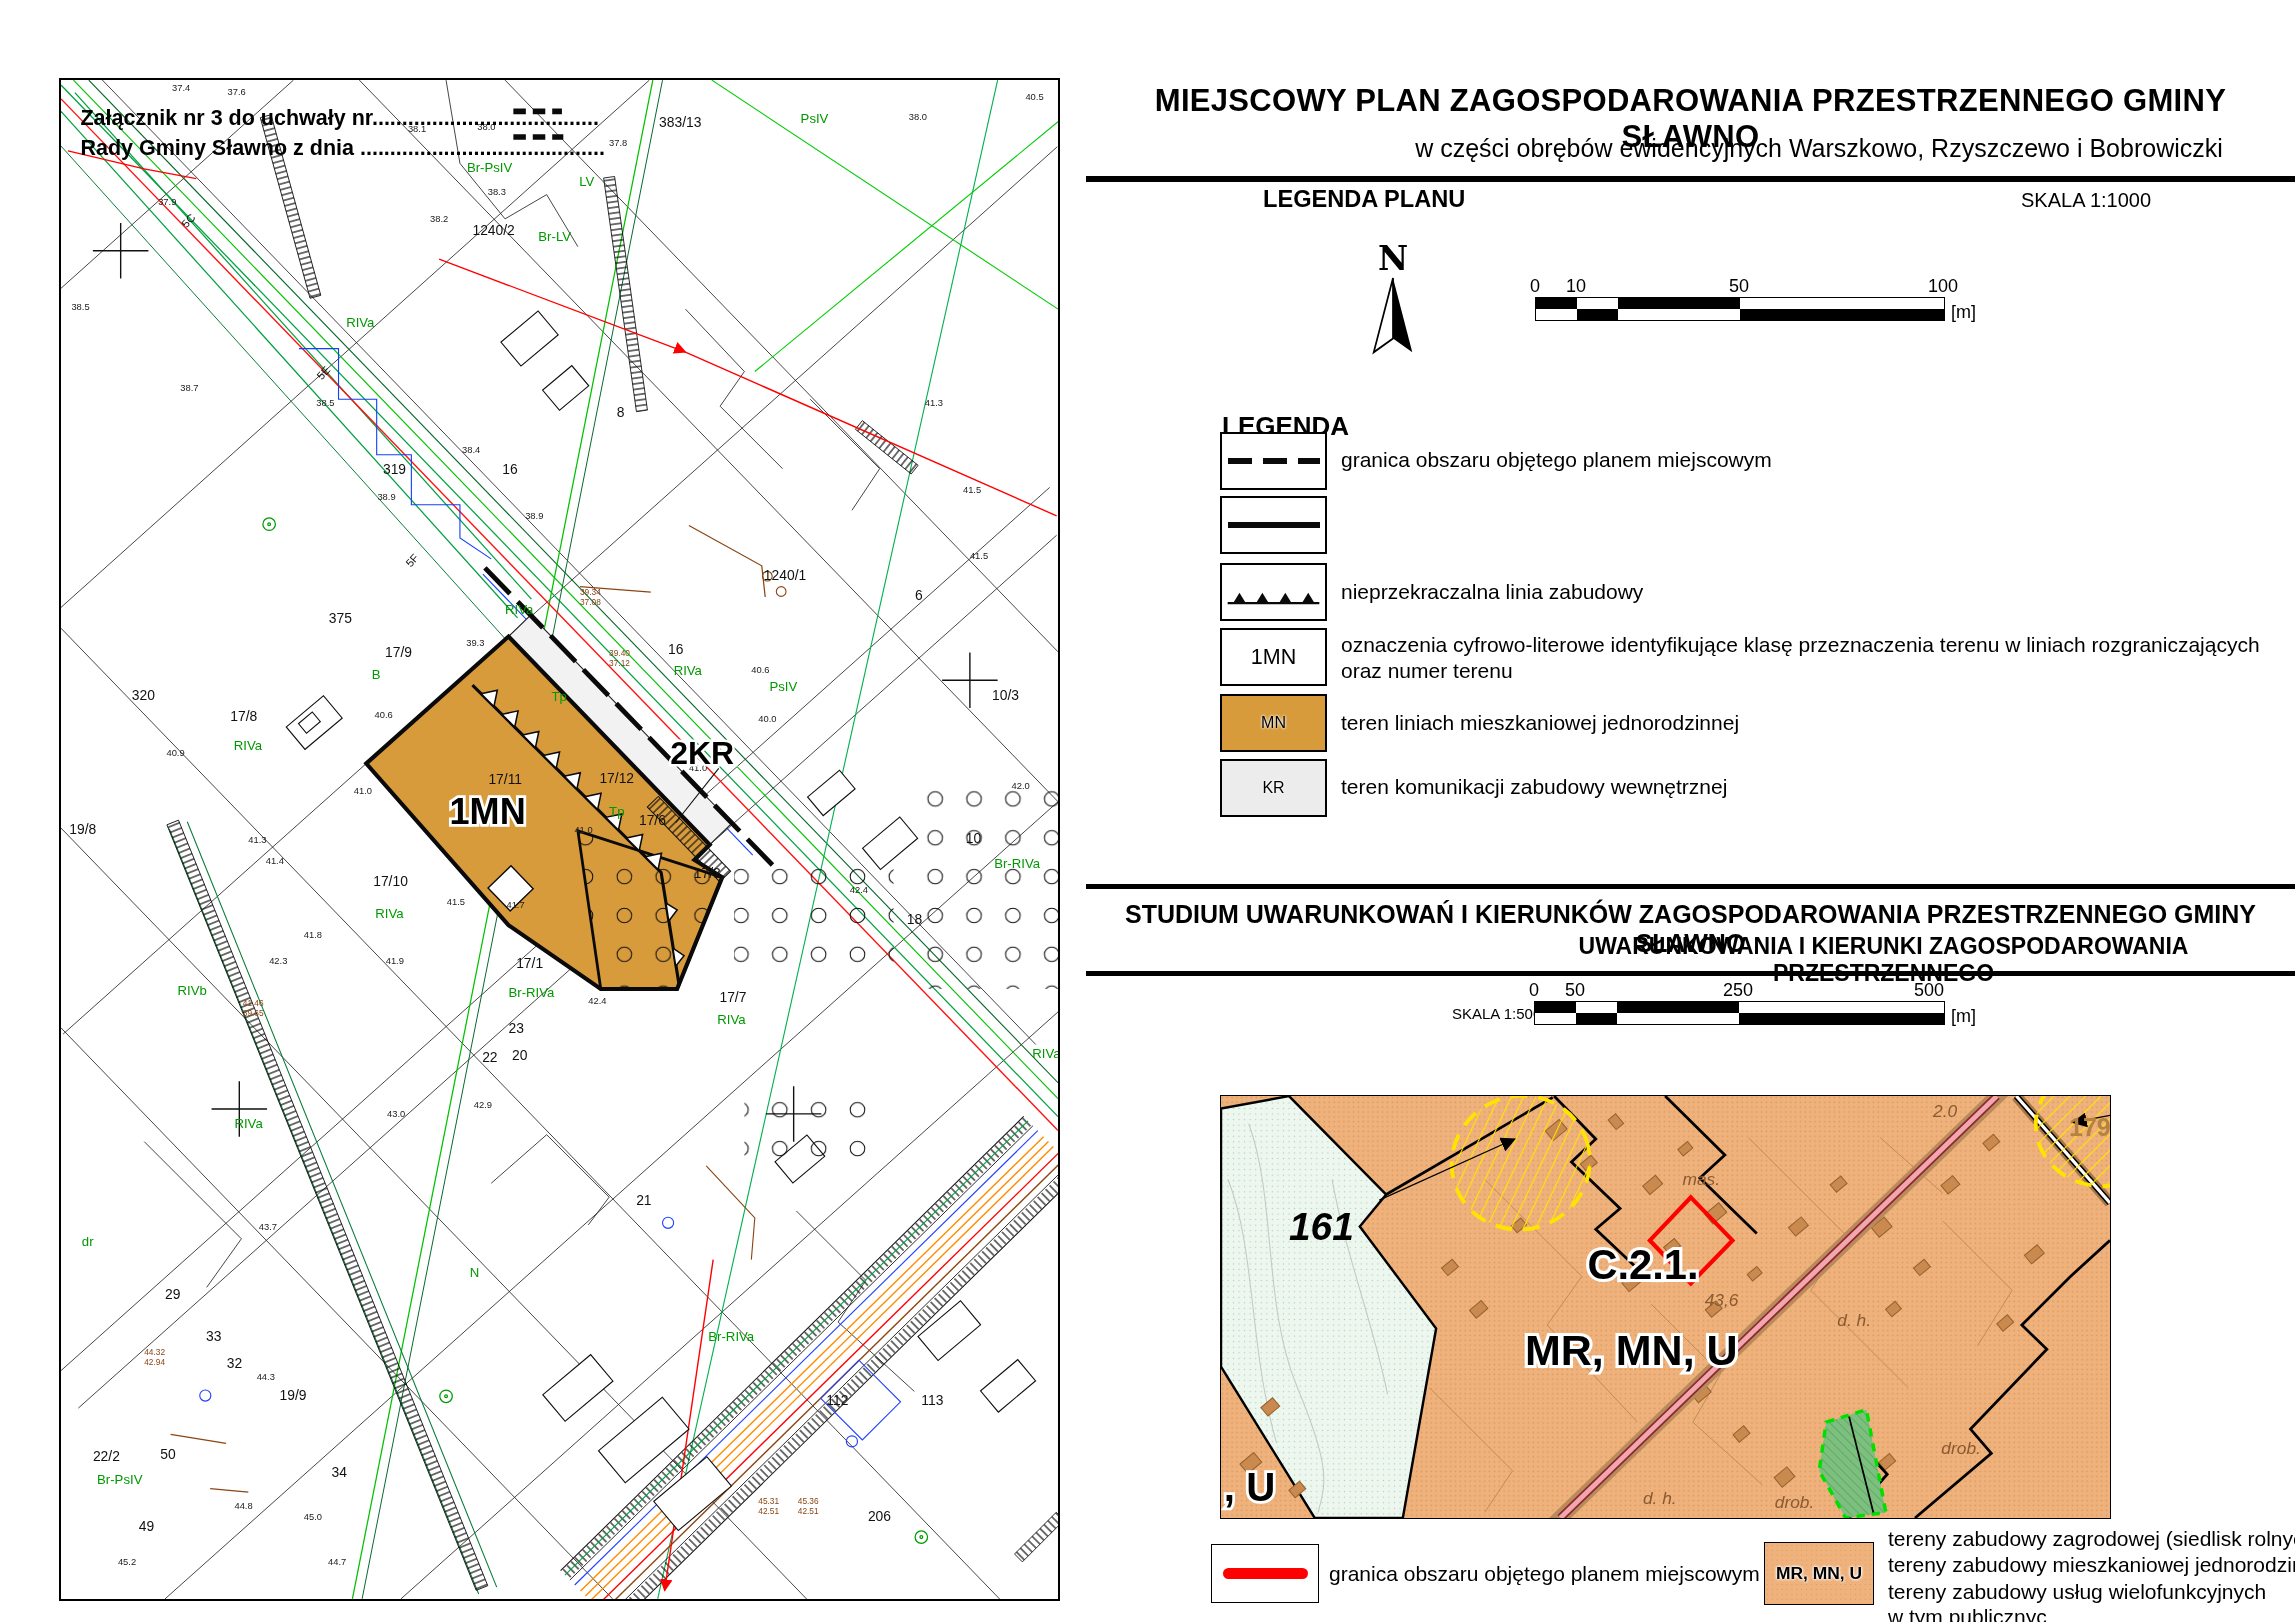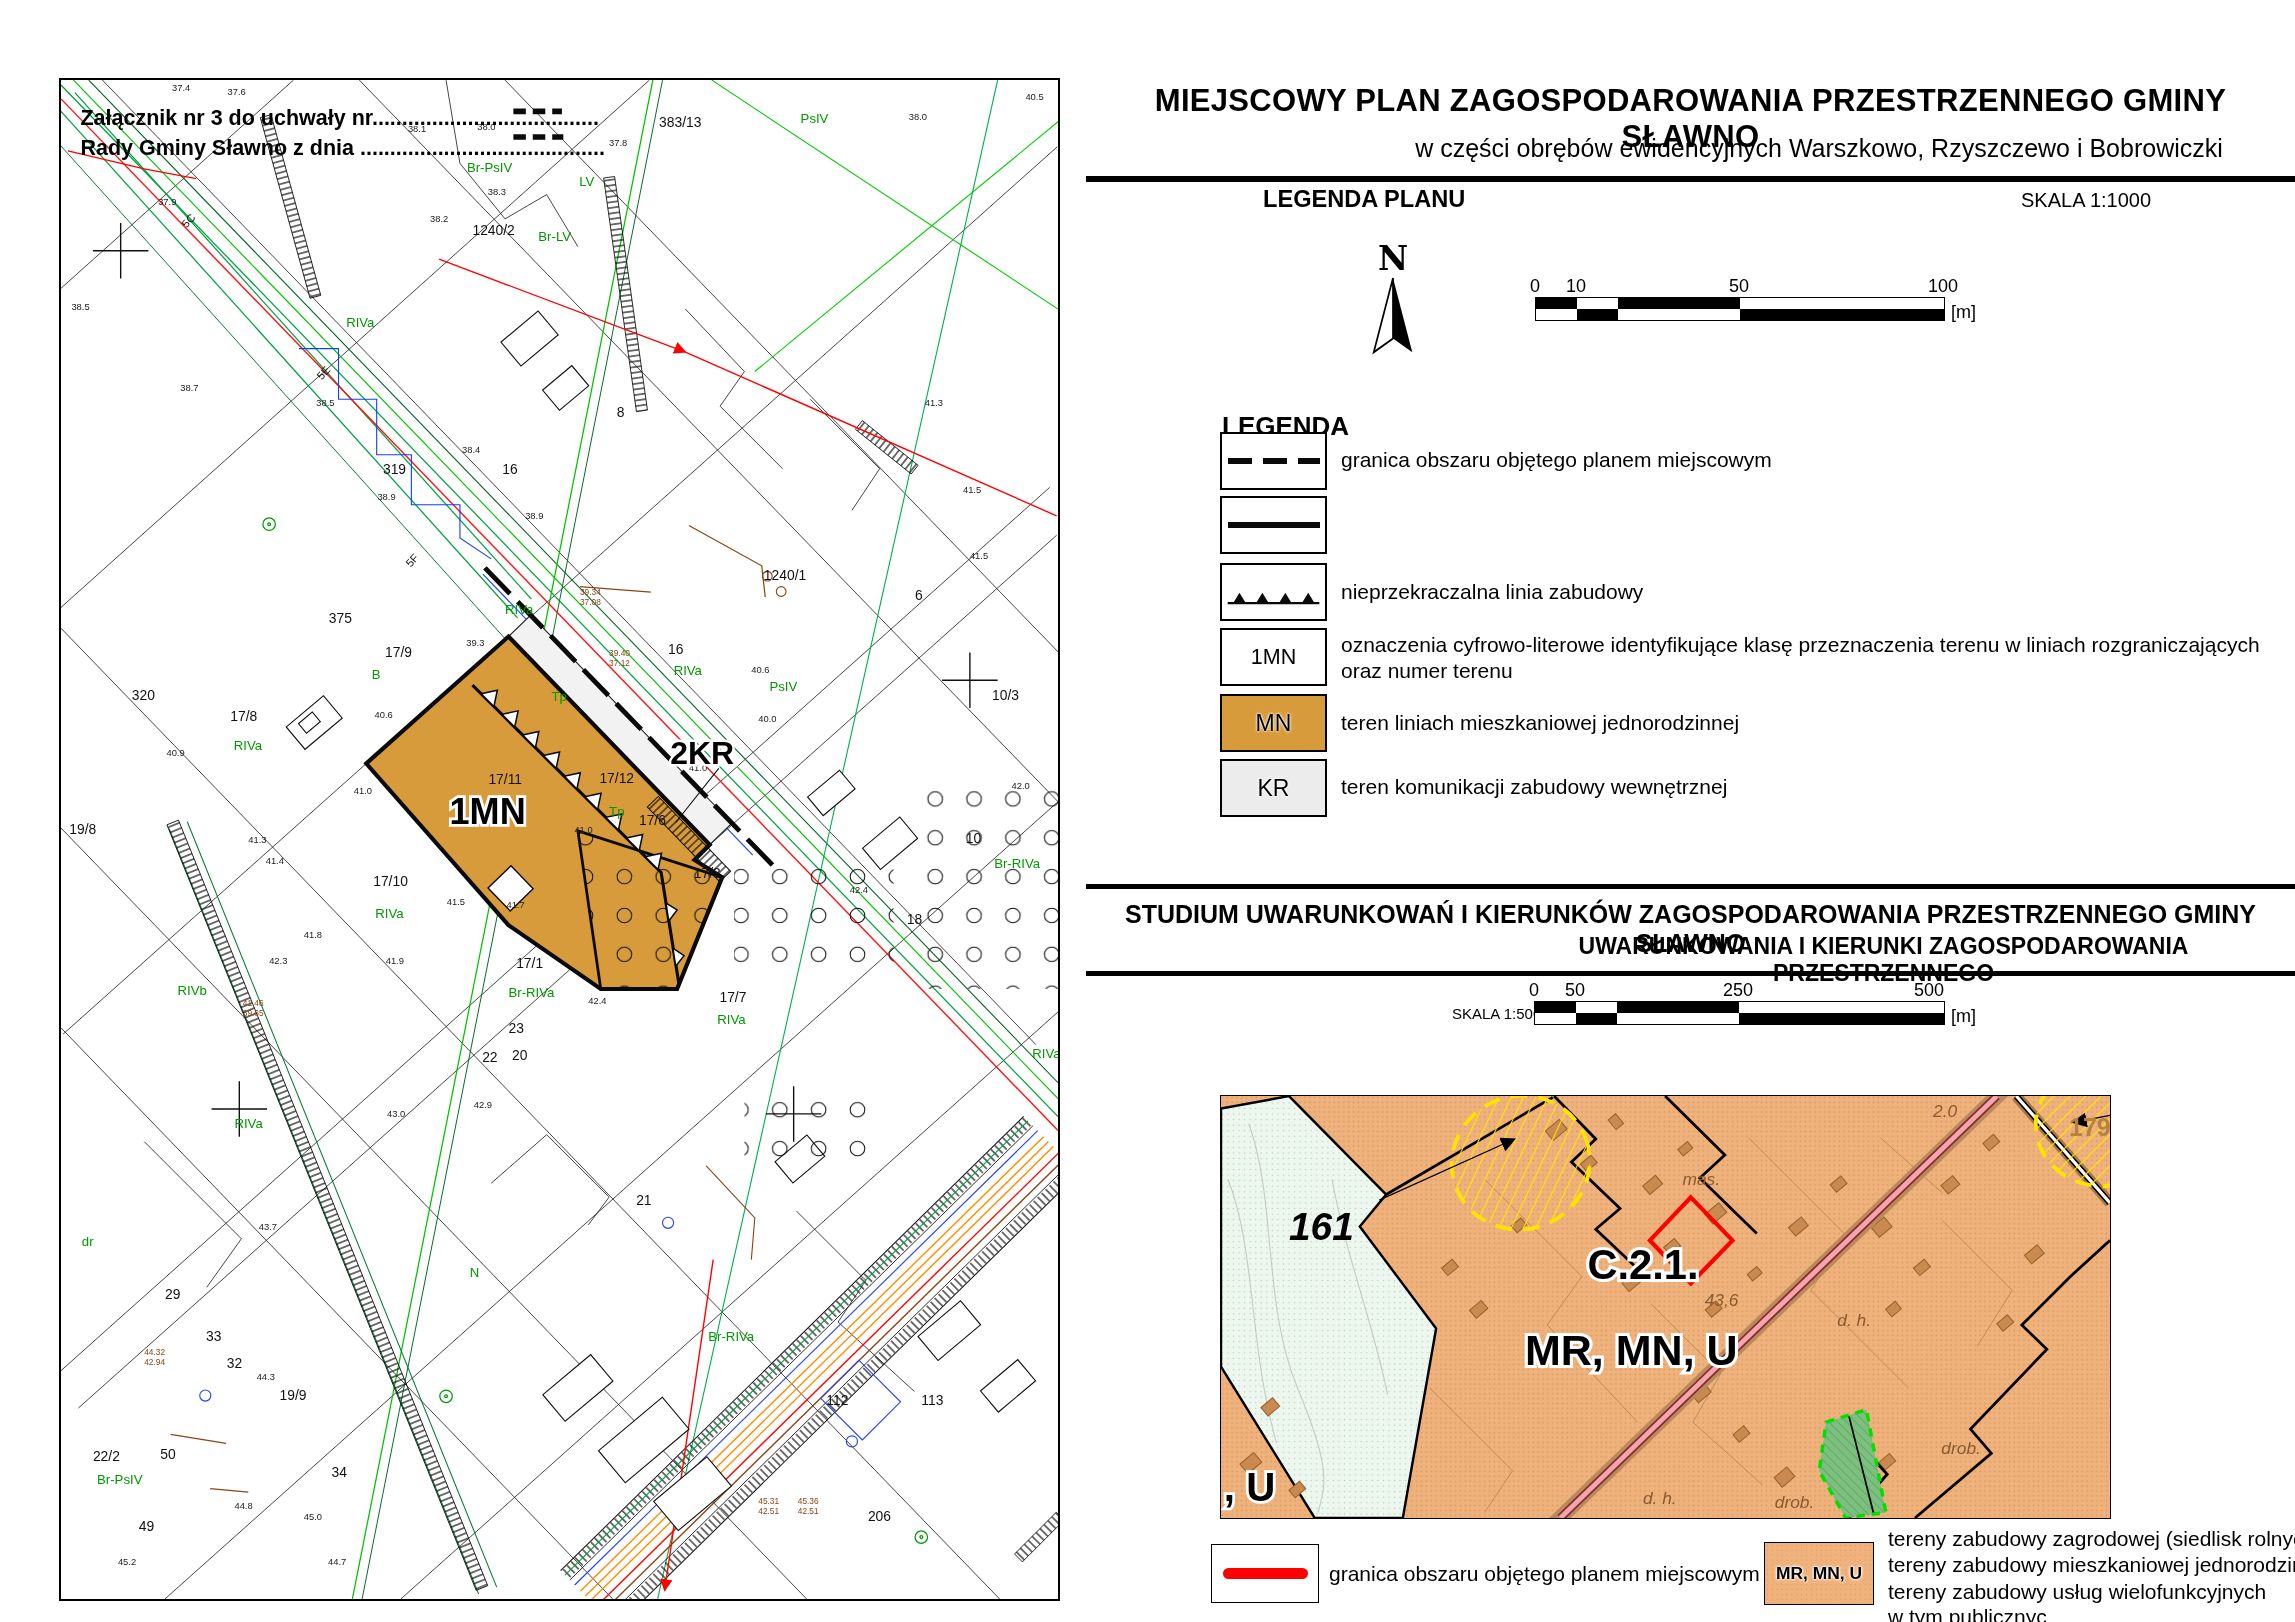--- a/index.html
+++ b/index.html
@@ -30,21 +30,21 @@
   .unit{position:absolute;font-size:18px;}
   
   #legenda-h{left:1222px;top:411px;font-size:26px;font-weight:bold;}
   .leg-box{position:absolute;left:1220px;width:103px;height:54px;border:2.1px solid #000;background:#fff;
            display:flex;align-items:center;justify-content:center;}
   .leg-label{position:absolute;left:1341px;font-size:21px;}
   .dash-line{width:92px;height:6.2px;background:repeating-linear-gradient(to right,#0a0a0a 0 23.6px,transparent 23.6px 35px);}
   .solid-line{width:92px;height:6.2px;background:#0a0a0a;}
   .code-box{font-size:21.5px;}
   #leg-mn{background:#D89B3C;}
-  #leg-mn span,#leg-kr span{font-size:23px;text-shadow:0 0 2.8px #fff,0 0 2.8px #fff;}
+  #leg-mn span,#leg-kr span{font-size:16px;text-shadow:0 0 2.8px #fff,0 0 2.8px #fff;}
   #leg-kr{background:#ECECEC;}
   
   #rule2{left:1086px;top:884px;width:1209px;height:4.9px;}
   #stud-t1{left:1086px;top:900px;width:1209px;text-align:center;font-size:25px;font-weight:bold;}
   #stud-t2{left:1471px;top:933px;width:825px;text-align:center;font-size:23px;font-weight:bold;}
   #rule3{left:1086px;top:971px;width:1209px;height:4.9px;}
   #skala2{left:1452px;top:1005px;font-size:15px;}
   
   #stud-map{left:1220px;top:1095px;width:889px;height:422px;border:1.4px solid #000;background:#EFB27C;}
   

